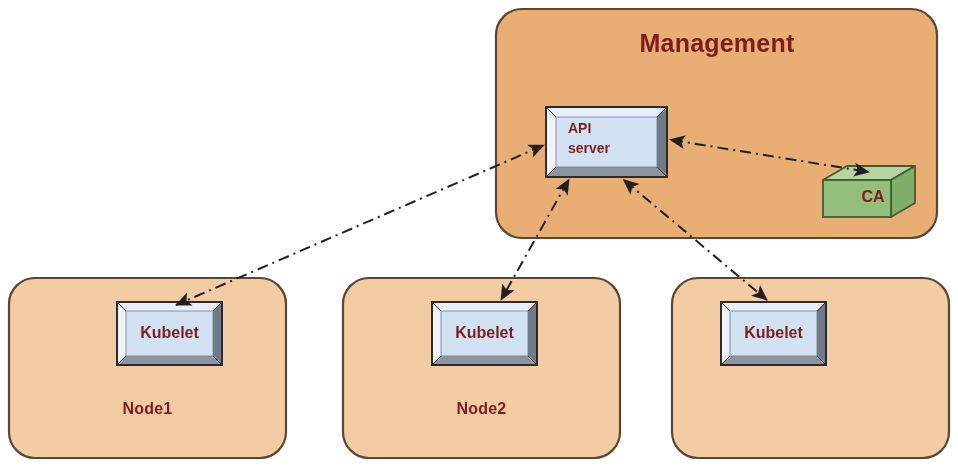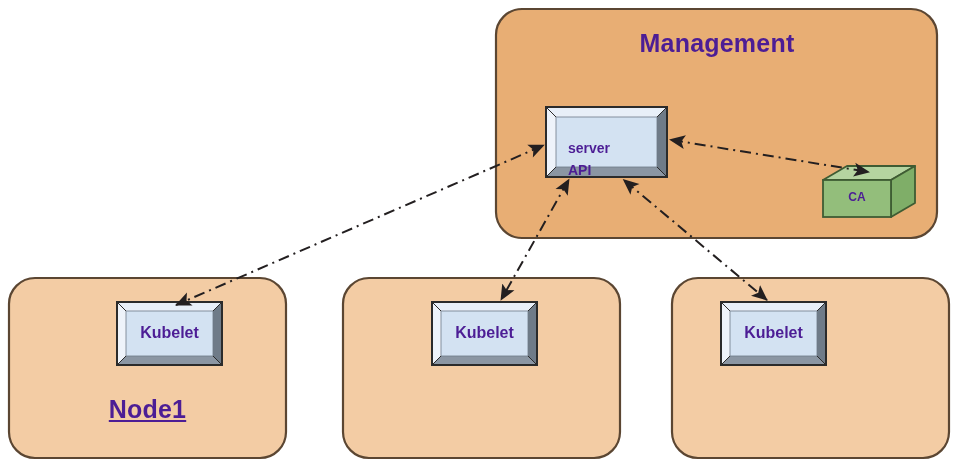--- a/index.html
+++ b/index.html
@@ -23,52 +23,52 @@
     left: 0;
     top: 0;
     width: 958px;
     height: 468px;
   }
   svg.lines { z-index: 2; }
   svg.shapes { z-index: 1; }
   .label-layer { position: absolute; left:0; top:0; width:958px; height:468px; z-index: 3; pointer-events: none; }
   .lbl {
     position: absolute;
-    color: #4c1d95;
+    color: #7f1d1d;
     text-align: center;
     white-space: pre;
   }
   .mgmt-title {
     font-size: 25px;
     font-weight: bold;
     line-height: 29px;
     letter-spacing: 0.2px;
   }
   .node-title {
-    font-size: 25px;
+    font-size: 16px;
     font-weight: bold;
     line-height: 28px;
     letter-spacing: 0.2px;
-    text-decoration: underline;
   }
   .kubelet-title {
     font-size: 16px;
     font-weight: bold;
     line-height: 17px;
   }
   .api-title {
     font-size: 14px;
     font-weight: bold;
     line-height: 18px;
     text-align: left;
   }
   .ca-title {
-    font-size: 12px;
+    font-size: 16px;
     font-weight: bold;
     line-height: 18px;
+    margin-left: 16px;
   }
 </style>
 </head>
 <body>
 
 <div id="canvas">
 
   <svg class="layer shapes" viewBox="0 0 958 468">
 
     <rect x="496" y="9" width="441" height="229" rx="26" ry="26" fill="#e8ae74" stroke="#5b4632" stroke-width="2.2"></rect>
@@ -169,26 +169,27 @@
     <line x1="568" y1="181" x2="501" y2="300" stroke="#231f20" stroke-width="2" stroke-dasharray="11 5 2 5" marker-start="url(#ah-start)" marker-end="url(#ah-end)"></line>
 
       Node3 kubelet --&gt;
     <line x1="625" y1="181" x2="767" y2="300" stroke="#231f20" stroke-width="2" stroke-dasharray="11 5 2 5" marker-start="url(#ah-start)" marker-end="url(#ah-end)"></line>
   </svg>
 
   <div class="label-layer">
 
     <div class="lbl mgmt-title" style="left:596px; top:29px; width:242px;">Management</div>
 
-    <div class="lbl api-title" style="left:568px; top:119px; width:90px;margin-top:42px;">API</div>
+    <div class="lbl api-title" style="left:568px; top:119px; width:90px;">API</div>
     <div class="lbl api-title" style="left:568px; top:139px; width:90px;">server</div>
 
     <div class="lbl ca-title" style="left:823px; top:188px; width:68px;">CA</div>
 
     <div class="lbl kubelet-title" style="left:126px; top:324px; width:87px;">Kubelet</div>
     <div class="lbl node-title" style="left:9px; top:395px; width:277px;">Node1</div>
 
     <div class="lbl kubelet-title" style="left:441px; top:324px; width:87px;">Kubelet</div>
+    <div class="lbl node-title" style="left:343px; top:395px; width:277px;">Node2</div>
 
     <div class="lbl kubelet-title" style="left:730px; top:324px; width:87px;">Kubelet</div>
   </div>
 
 </div>
 
 </body></html>

